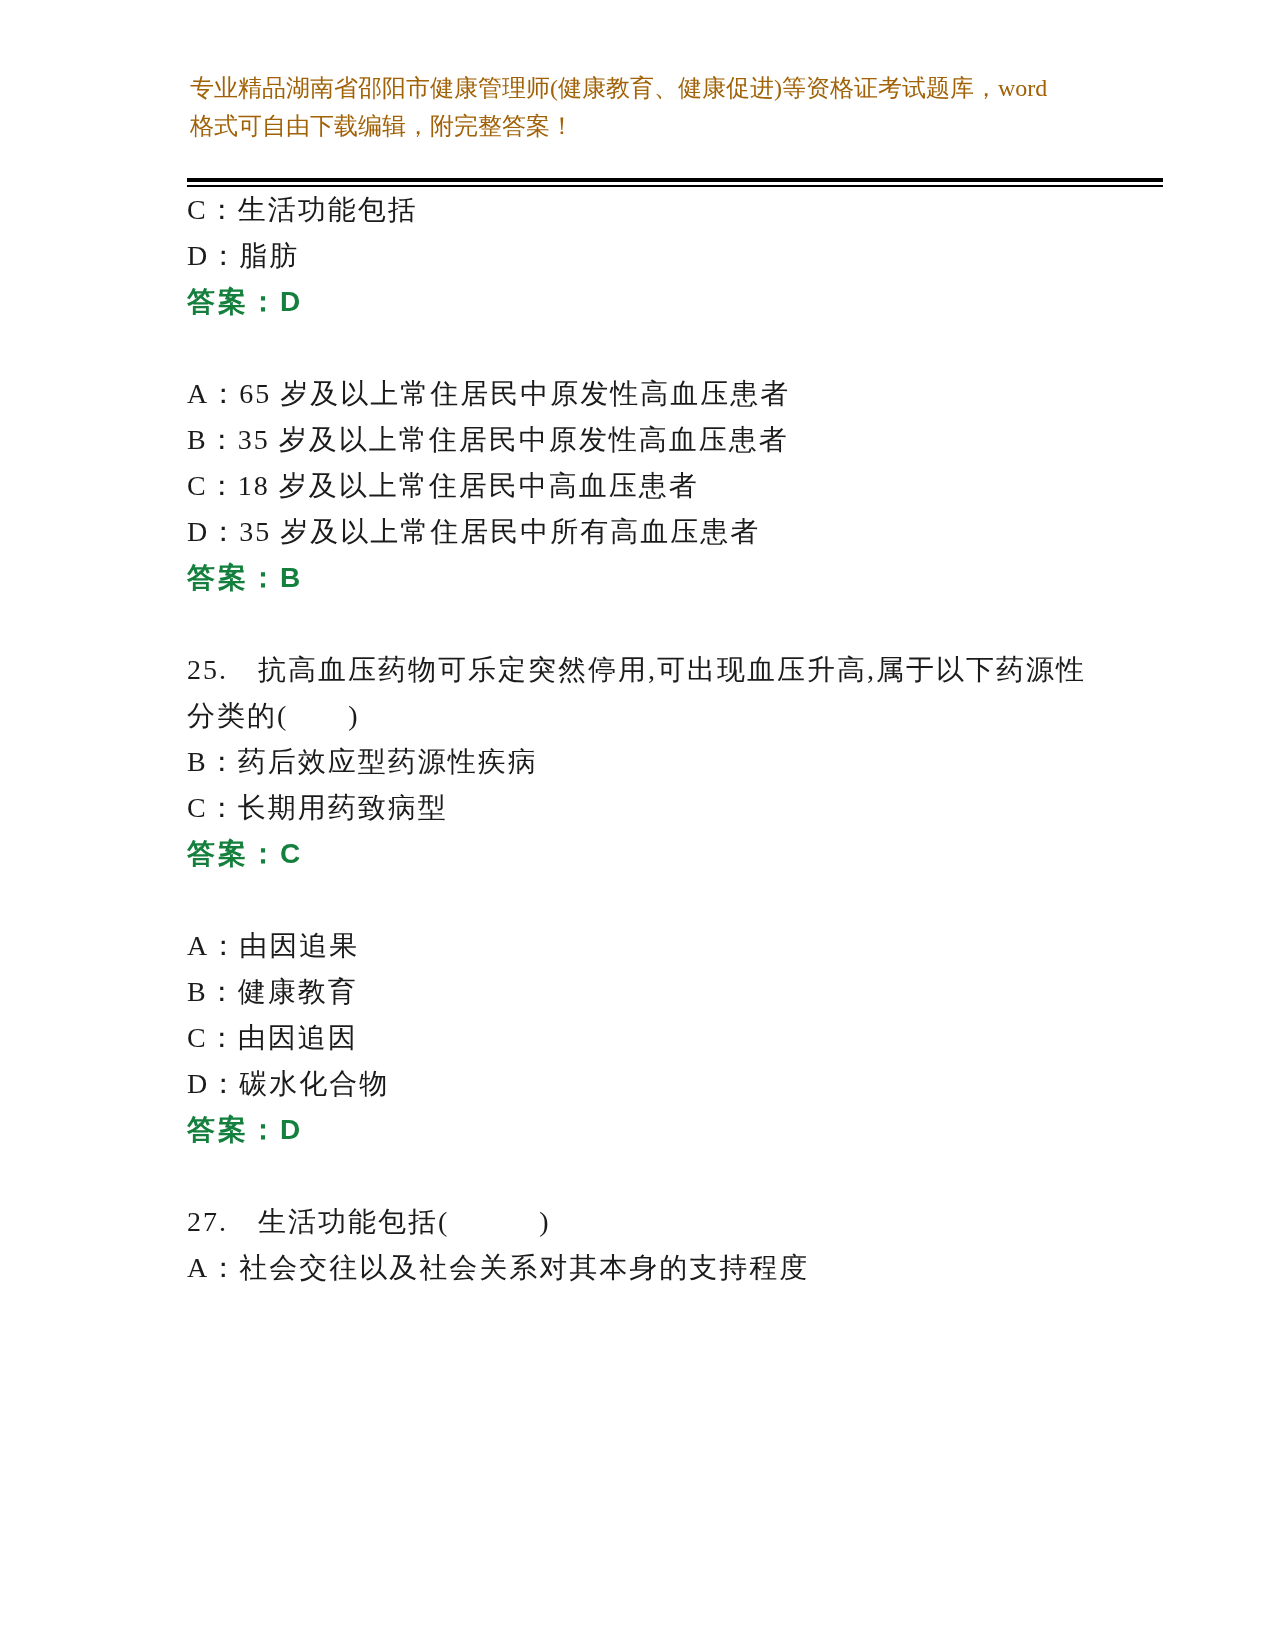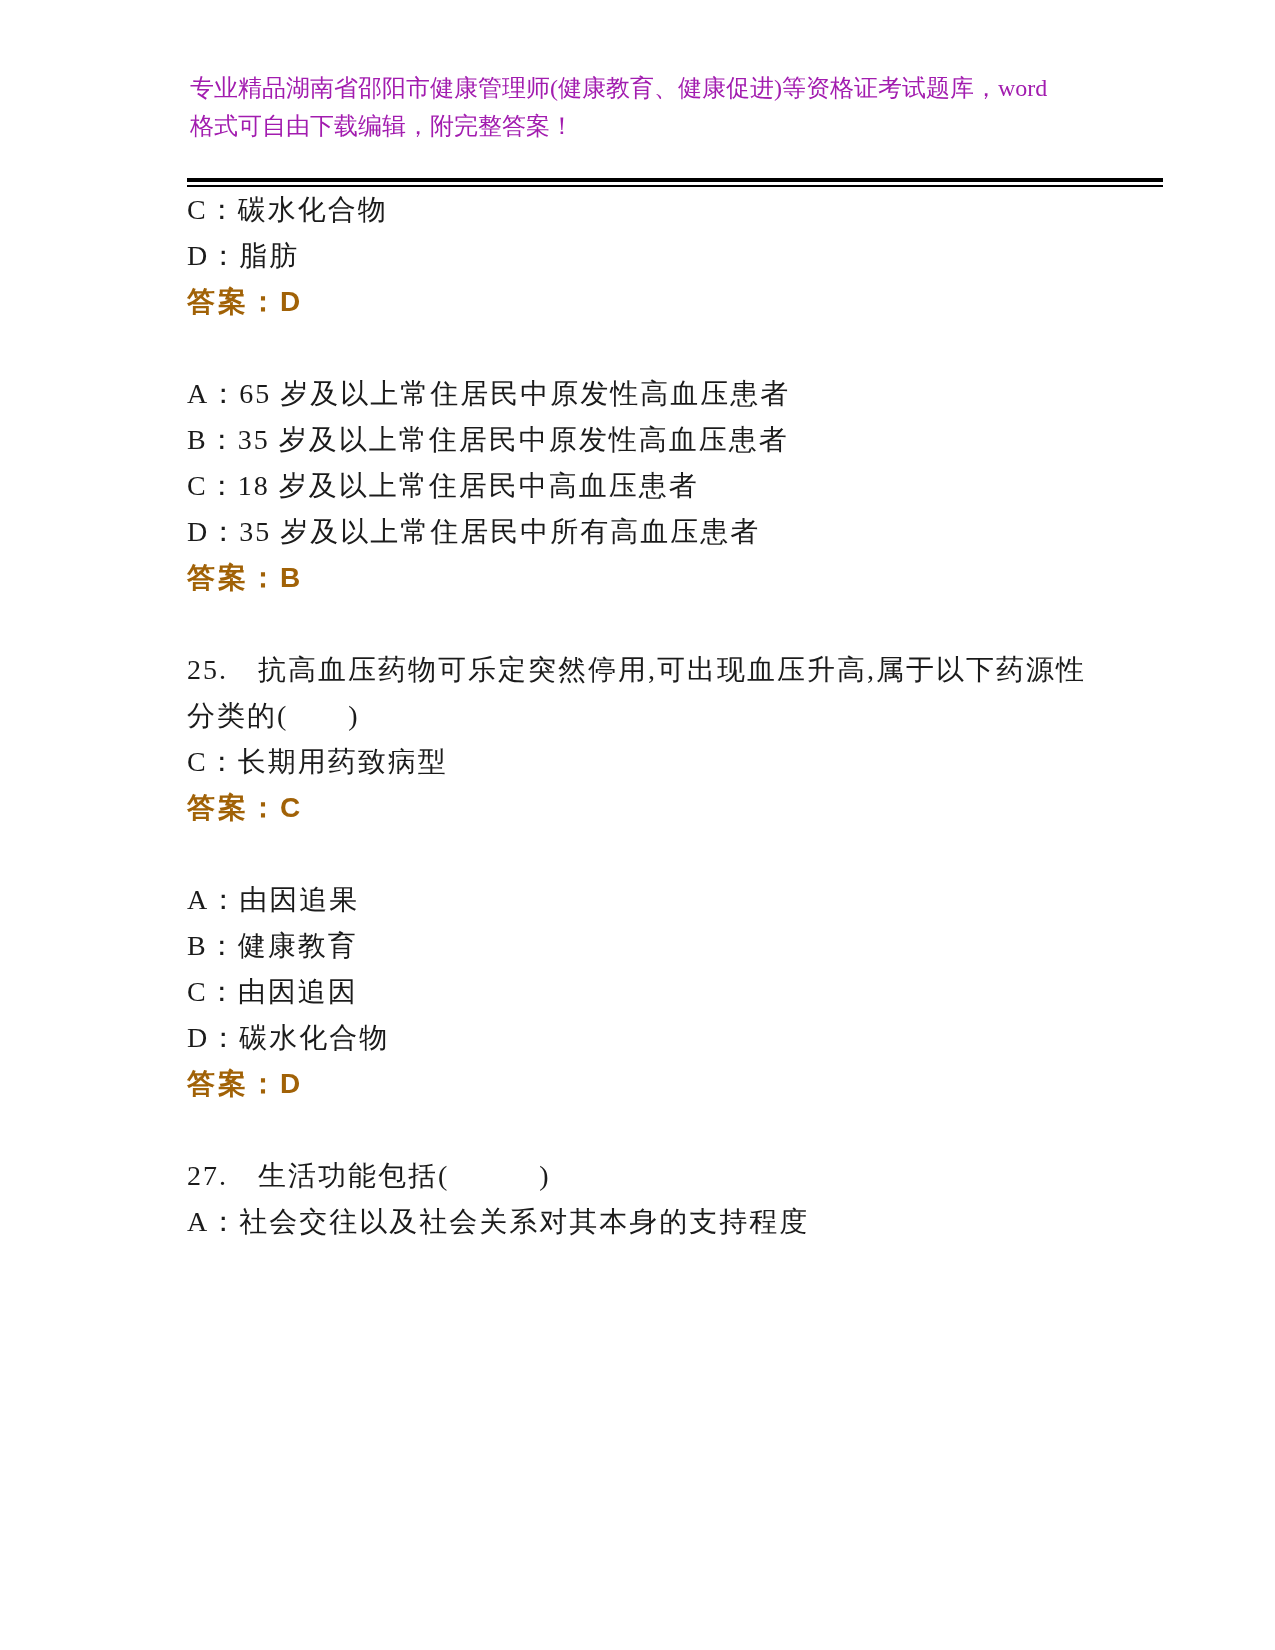--- a/index.html
+++ b/index.html
@@ -17,21 +17,21 @@
     overflow: hidden;
   }
   .header {
     position: absolute;
     left: 190px;
     top: 69px;
     width: 985px;
     font-size: 24px;
     line-height: 38px;
     letter-spacing: 0px;
-    color: #a21caf;
+    color: #a16207;
   }
   .header .header-line { white-space: pre; }
   .rule {
     position: absolute;
     left: 187px;
     top: 178px;
     width: 976px;
     height: 3px;
     border-top: 4px solid #000000;
     border-bottom: 2px solid #000000;
@@ -47,52 +47,53 @@
   .line {
     height: 46px;
     line-height: 46px;
     white-space: pre;
     letter-spacing: 2px;
   }
   .line.blank { height: 46px; }
   .line.ans {
     font-family: "Liberation Sans", "DejaVu Sans", sans-serif;
     font-weight: 700;
-    color: #a16207;
+    color: #15803d;
     letter-spacing: 3px;
   }
 </style>
 </head>
 <body>
 
 <div class="page">
 
   <div class="header">
     <div class="header-line">专业精品湖南省邵阳市健康管理师(健康教育、健康促进)等资格证考试题库，word</div>
     <div class="header-line">格式可自由下载编辑，附完整答案！</div>
   </div>
 
   <div class="rule"></div>
 
   <div class="bodytext">
 
-    <div class="line opt">C：碳水化合物</div>
+    <div class="line opt">C：生活功能包括</div>
     <div class="line opt">D：脂肪</div>
     <div class="line ans">答案：D</div>
     <div class="line blank"></div>
 
     <div class="line opt">A：65 岁及以上常住居民中原发性高血压患者</div>
     <div class="line opt">B：35 岁及以上常住居民中原发性高血压患者</div>
     <div class="line opt">C：18 岁及以上常住居民中高血压患者</div>
     <div class="line opt">D：35 岁及以上常住居民中所有高血压患者</div>
     <div class="line ans">答案：B</div>
     <div class="line blank"></div>
 
     <div class="line q">25.　抗高血压药物可乐定突然停用,可出现血压升高,属于以下药源性</div>
     <div class="line q">分类的(　　)</div>
+    <div class="line opt">B：药后效应型药源性疾病</div>
     <div class="line opt">C：长期用药致病型</div>
     <div class="line ans">答案：C</div>
     <div class="line blank"></div>
 
     <div class="line opt">A：由因追果</div>
     <div class="line opt">B：健康教育</div>
     <div class="line opt">C：由因追因</div>
     <div class="line opt">D：碳水化合物</div>
     <div class="line ans">答案：D</div>
     <div class="line blank"></div>

